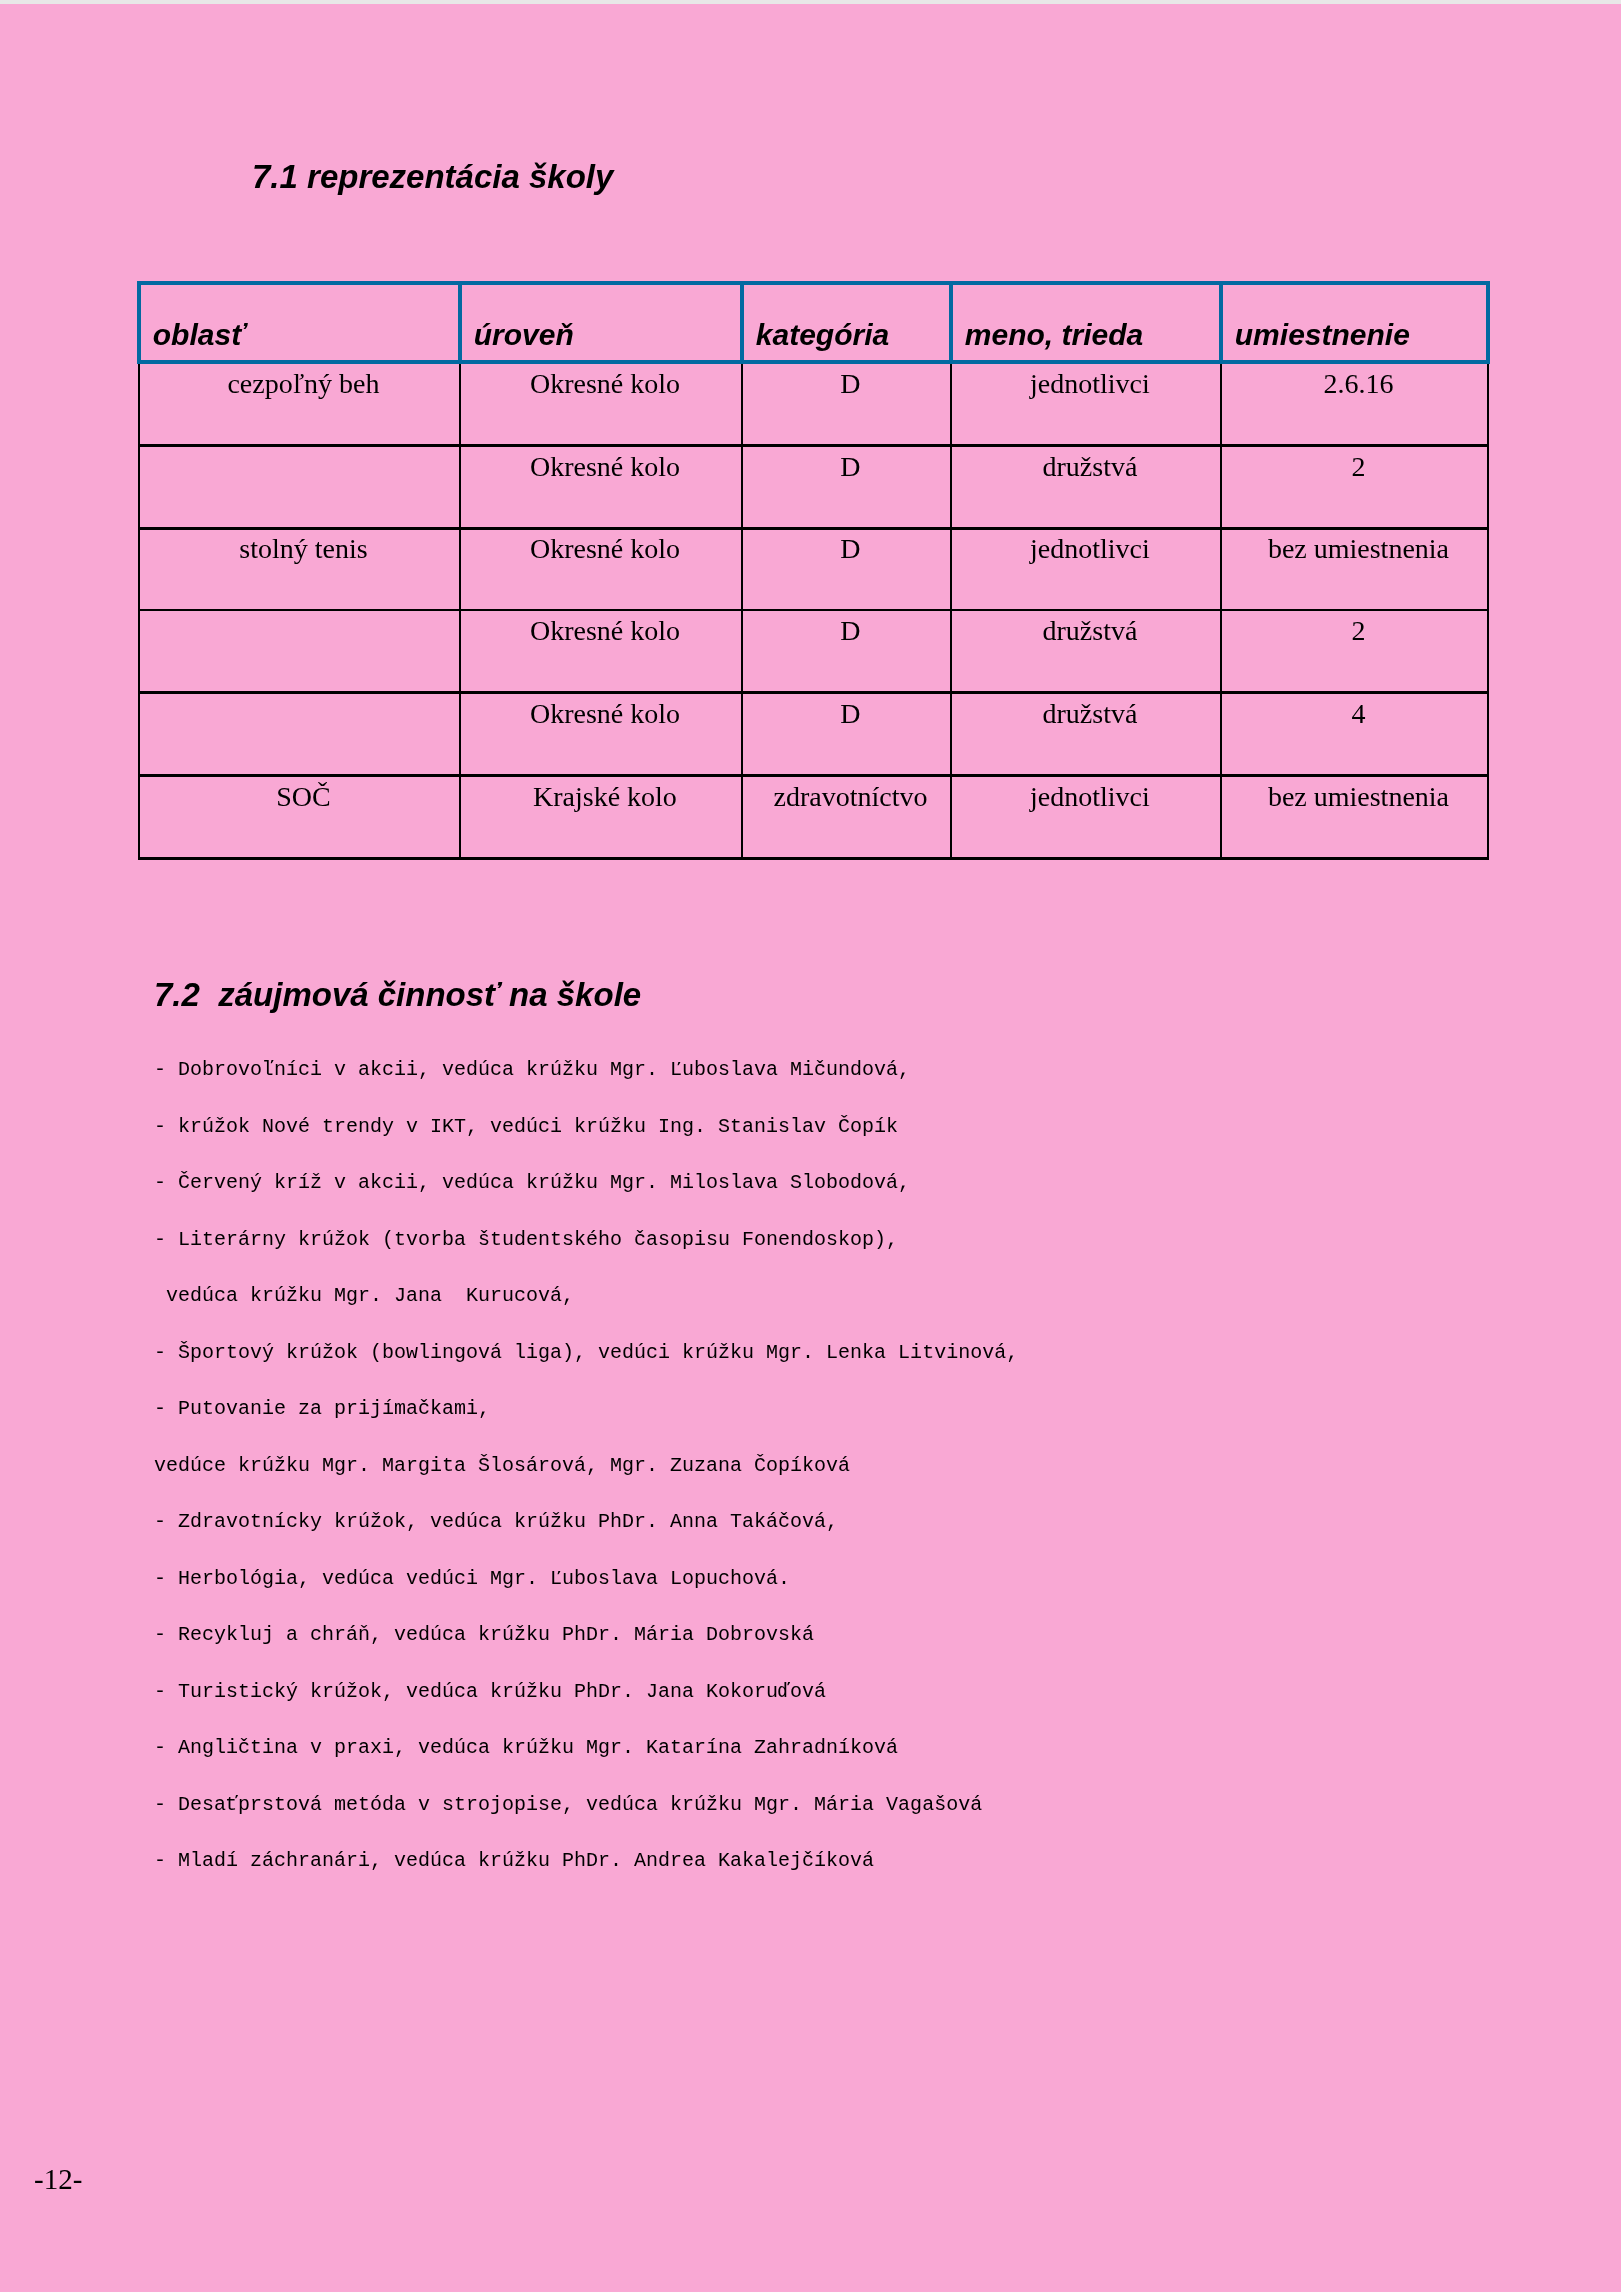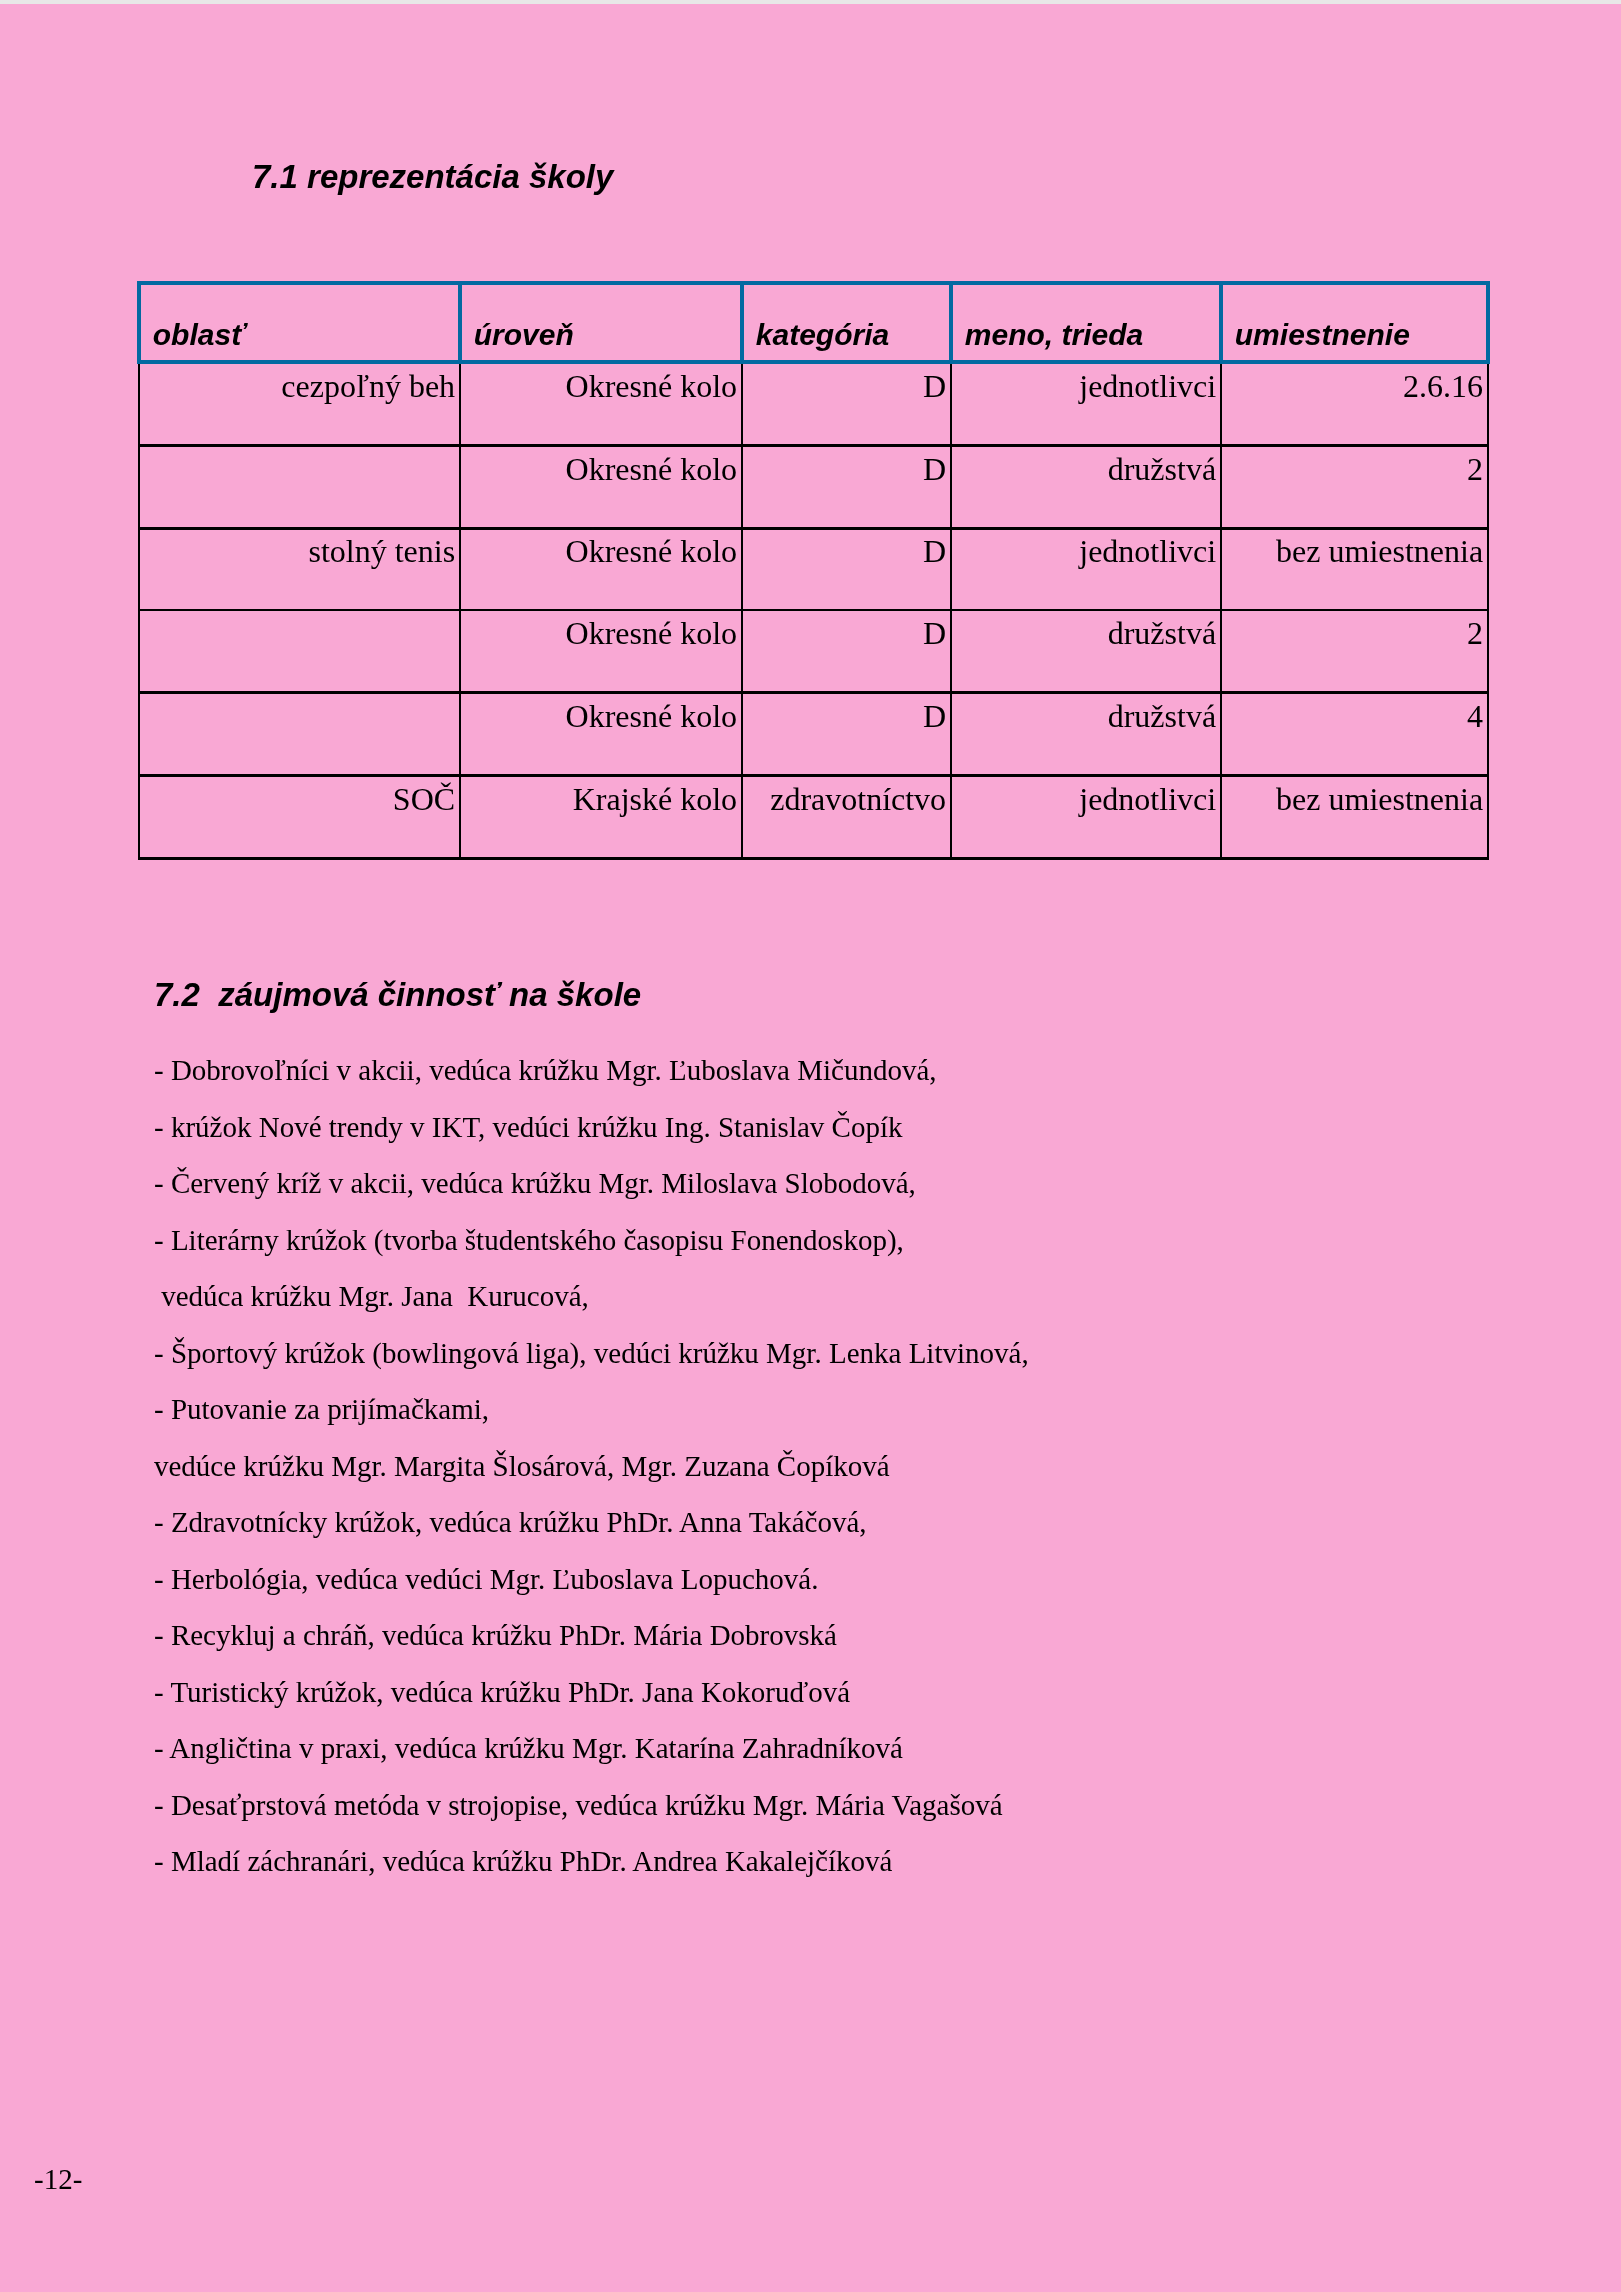--- a/index.html
+++ b/index.html
@@ -42,37 +42,37 @@
     font-style: italic;
     font-size: 30px;
     text-align: left;
     vertical-align: bottom;
     height: 67px;
     padding: 0 3.9px 7.8px 11.8px;
     border: 4px solid #0369a1;
   }
   table.rep-table td {
     font-family: "Liberation Serif", serif;
-    font-size: 32px;
-    text-align: right;
+    font-size: 28px;
+    text-align: center;
     vertical-align: top;
     height: 76px;
     padding: 3.9px 3.9px 0 11.8px;
     border: 2px solid #000;
     overflow: hidden;
   }
   tr.thick-bottom td { border-bottom-width: 3.9px; }
 
   .activities {
     position: absolute;
     left: 154px;
     top: 1051px;
     width: 1313px;
-    font-family: Liberation Serif, serif;
-    font-size: 29px;
+    font-family: Liberation Mono, monospace;
+    font-size: 20px;
   }
   .activity-line {
     white-space: pre-wrap;
     line-height: 30px;
     margin: 0 0 26.5px 0;
   }
   .page-number {
     position: absolute;
     top: 2159px;
     left: 0;

